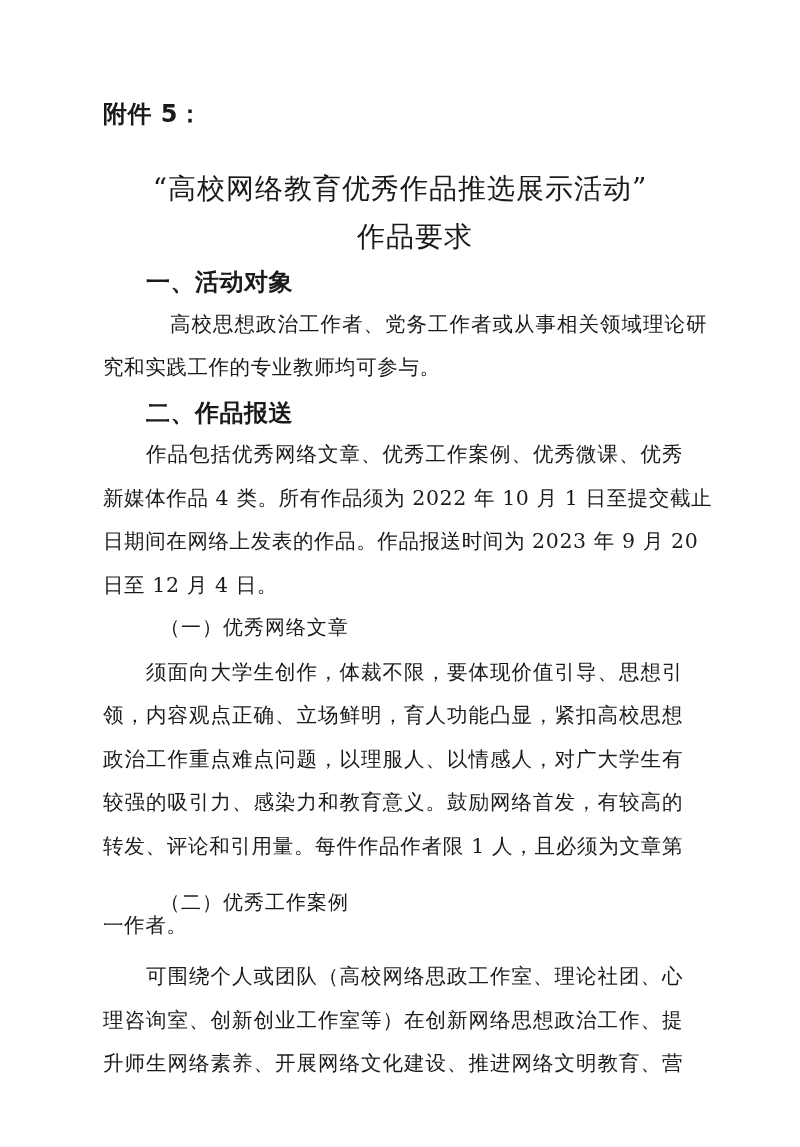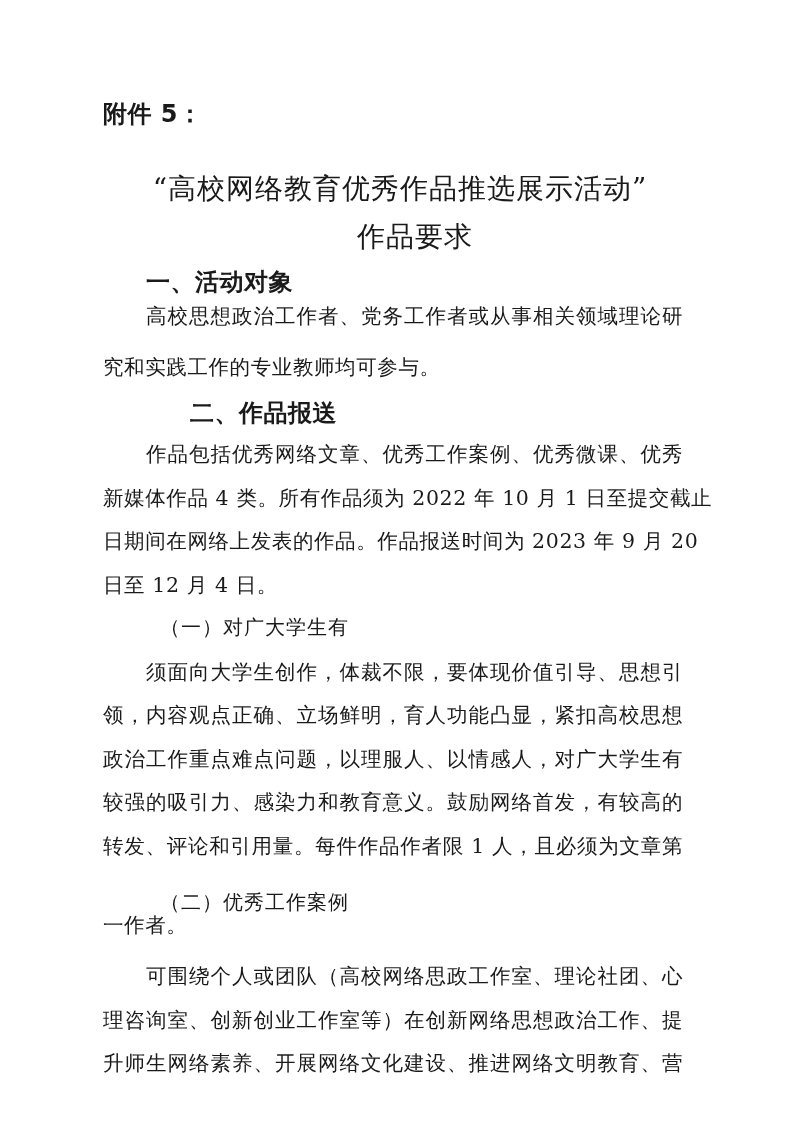--- a/index.html
+++ b/index.html
@@ -16,30 +16,30 @@
 </head>
 <body>
 
 <div>
   <div class="line bold" style="top:98px;">附件 5：</div>
 
   <div class="title" style="top:170px;">“高校网络教育优秀作品推选展示活动”</div>
   <div class="title" style="top:218px;padding-left:15px;">作品要求</div>
 
   <div class="line bold indent" style="top:266px;">一、活动对象</div>
-  <div class="line indent j-ind" style="top:302px;">高校思想政治工作者、党务工作者或从事相关领域理论研</div>
+  <div class="line indent j-ind" style="top:310px;margin-left:24px;">高校思想政治工作者、党务工作者或从事相关领域理论研</div>
   <div class="line" style="top:353px;">究和实践工作的专业教师均可参与。</div>
 
-  <div class="line bold indent" style="top:397px;margin-left:44px;">二、作品报送</div>
+  <div class="line bold indent" style="top:397px;">二、作品报送</div>
   <div class="line indent j-ind" style="top:440px;">作品包括优秀网络文章、优秀工作案例、优秀微课、优秀</div>
   <div class="line j" style="top:484px;">新媒体作品 4 类。所有作品须为 2022 年 10 月 1 日至提交截止</div>
   <div class="line j" style="top:527px;">日期间在网络上发表的作品。作品报送时间为 2023 年 9 月 20</div>
   <div class="line" style="top:571px;">日至 12 月 4 日。</div>
 
-  <div class="line sub" style="top:614px;">（一）对广大学生有</div>
+  <div class="line sub" style="top:614px;">（一）优秀网络文章</div>
   <div class="line indent j-ind" style="top:658px;">须面向大学生创作，体裁不限，要体现价值引导、思想引</div>
   <div class="line j" style="top:701px;">领，内容观点正确、立场鲜明，育人功能凸显，紧扣高校思想</div>
   <div class="line j" style="top:745px;">政治工作重点难点问题，以理服人、以情感人，对广大学生有</div>
   <div class="line j" style="top:788px;">较强的吸引力、感染力和教育意义。鼓励网络首发，有较高的</div>
   <div class="line j" style="top:832px;">转发、评论和引用量。每件作品作者限 1 人，且必须为文章第</div>
   <div class="line" style="top:911px;">一作者。</div>
 
   <div class="line sub" style="top:889px;">（二）优秀工作案例</div>
   <div class="line indent j-ind" style="top:962px;">可围绕个人或团队（高校网络思政工作室、理论社团、心</div>
   <div class="line j" style="top:1006px;">理咨询室、创新创业工作室等）在创新网络思想政治工作、提</div>

